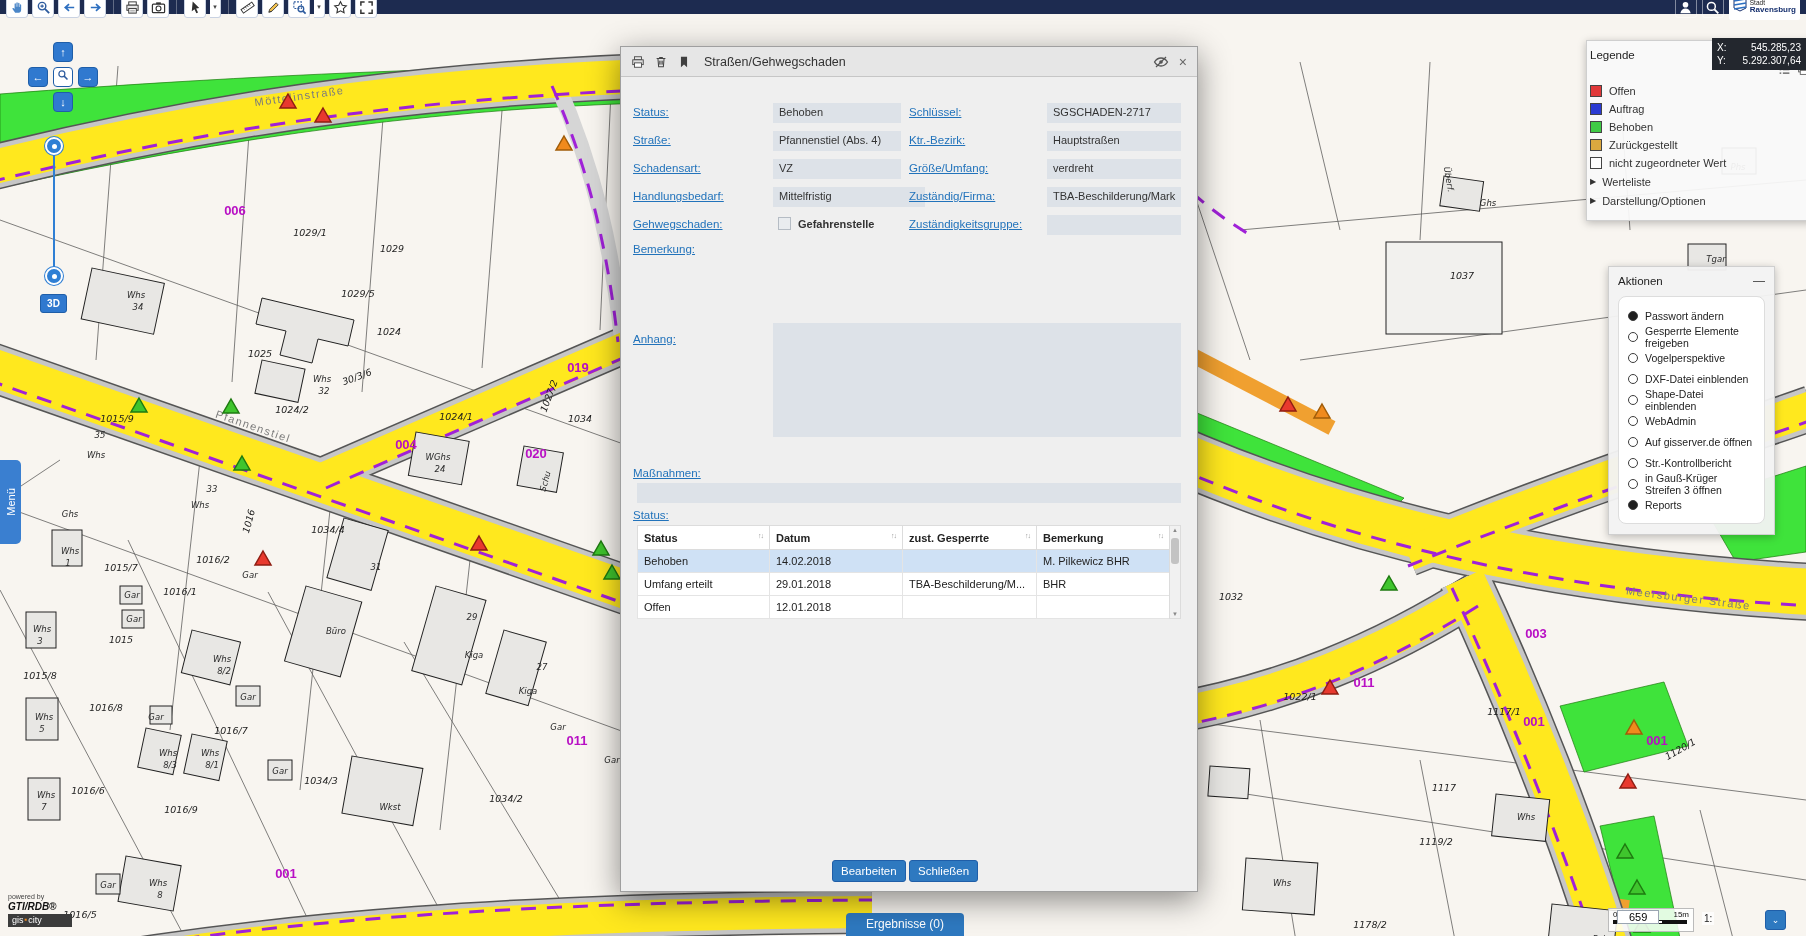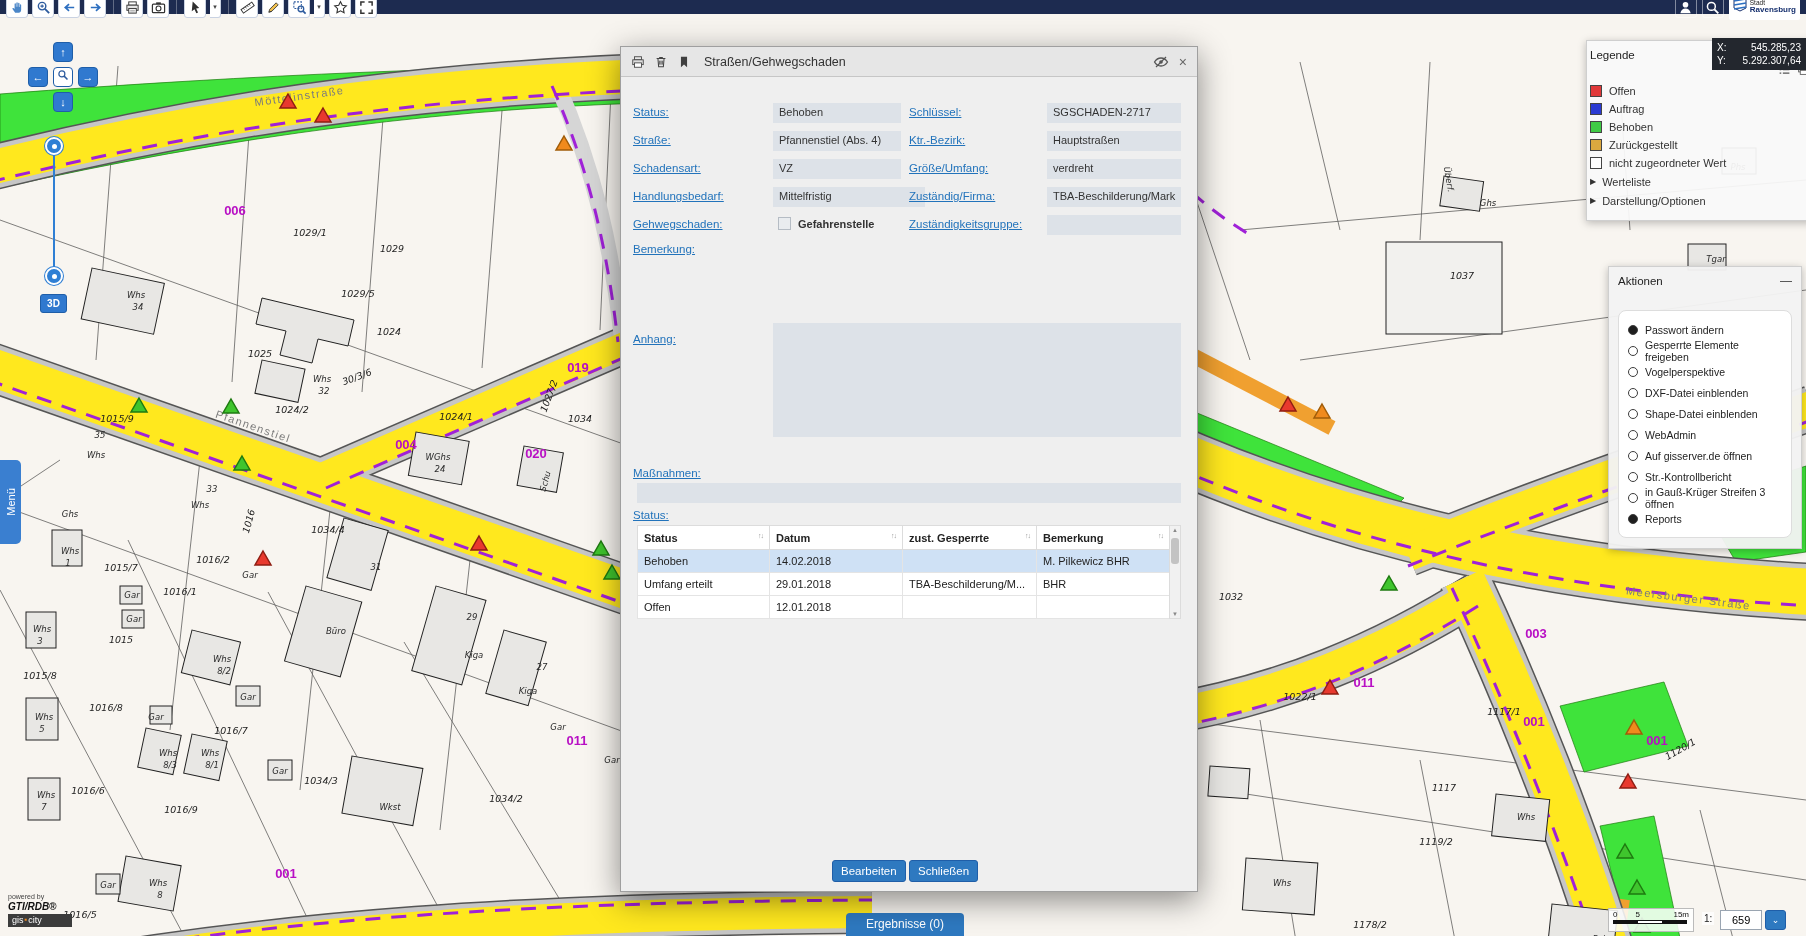--- a/index.html
+++ b/index.html
@@ -54,25 +54,25 @@
   .legend{position:absolute;left:1586px;top:40px;width:228px;background:rgba(249,249,249,.94);
     border:1px solid #cfcfcf;box-shadow:0 2px 8px rgba(0,0,0,.25);padding:8px 3px 10px;z-index:40;font-size:11px;color:#333;}
   .legend h3{margin:0 0 2px;font-size:11.5px;font-weight:normal;color:#222;}
   .legend .licons{display:flex;justify-content:flex-end;gap:6px;margin-bottom:6px;}
   .legend-item{display:flex;align-items:center;gap:7px;height:18px;}
   .swatch{width:12px;height:12px;border:1px solid #444;flex:none;}
   .lgroup{display:flex;align-items:center;gap:6px;height:19px;cursor:pointer;}
   .lgroup .tri{font-size:8px;color:#333;}
 
   
-  .aktionen{position:absolute;left:1608px;top:266px;width:194px;background:rgba(243,243,243,.96);
+  .aktionen{position:absolute;left:1608px;top:266px;width:167px;background:rgba(243,243,243,.96);
     border:1px solid #cfcfcf;box-shadow:0 2px 8px rgba(0,0,0,.25);padding:7px 9px 10px;z-index:40;}
   .aktionen .hd{display:flex;justify-content:space-between;align-items:center;font-size:11.5px;color:#222;}
   .aktionen .minus{color:#444;font-size:12px;cursor:pointer;}
-  .akt-box{margin-top:22px;background:#fff;border:1px solid #ddd;border-radius:8px;padding:8px 9px;}
+  .akt-box{margin-top:8px;background:#fff;border:1px solid #ddd;border-radius:8px;padding:8px 9px;}
   .akt-item{display:flex;align-items:center;gap:7px;height:21px;font-size:10.5px;color:#222;cursor:pointer;}
   .radio{width:10px;height:10px;border:1.5px solid #3c3c3c;border-radius:50%;background:#fff;flex:none;}
   .radio.sel{background:#1e1e1e;}
 
   
   .dialog{position:absolute;left:620px;top:46px;width:578px;height:846px;background:#efefef;
     border:1px solid #9f9f9f;box-shadow:0 8px 30px rgba(0,0,0,.45);z-index:50;}
   .dlg-head{height:30px;background:#e6e6e6;border-bottom:1px solid #c6c6c6;display:flex;align-items:center;
     gap:9px;padding:0 10px;}
   .dlg-title{font-size:12.5px;color:#333;margin-left:4px;}
@@ -104,21 +104,21 @@
   .scalebox .nums{display:flex;}
   .scalebox .n5{margin-left:18px;}
   .scalebox .nend{margin-left:auto;}
   .sbar{display:flex;height:4px;border:1px solid #111;width:74px;margin-top:1px;}
   .sbar i{flex:1;}
   .sbar i:nth-child(1){background:#111;}
   .sbar i:nth-child(2){background:#fff;}
   .sbar i:nth-child(3){background:#111;}
   .ratio-label{position:absolute;left:1702px;top:912px;font-size:10px;color:#222;background:rgba(255,255,255,.7);
     padding:1px 2px;z-index:45;}
-  .scale-input{position:absolute;left:1720px;top:910px;width:42px;height:20px;border:1px solid #9aa5b1;
+  .scale-input{position:absolute;left:1617px;top:910px;width:42px;height:14px;border:1px solid #9aa5b1;
     font-size:11px;text-align:right;padding:0 11px;z-index:45;}
   .scale-dd{position:absolute;left:1765px;top:910px;width:21px;height:20px;background:#2e79c0;border:1px solid #1f5ea8;
     border-radius:3px;color:#fff;font-size:9px;z-index:45;padding:0;}
 
   
   .brand{position:absolute;left:8px;top:893px;z-index:35;line-height:1.15;}
   .brand .pb{font-size:7px;color:#444;}
   .brand .co{font-size:10px;font-weight:bold;font-style:italic;color:#111;}
   .brand .bar{margin-top:1px;width:64px;height:13px;background:#3c3c3c;color:#fff;font-size:9px;
     display:flex;align-items:center;gap:1px;padding:0 4px;}

